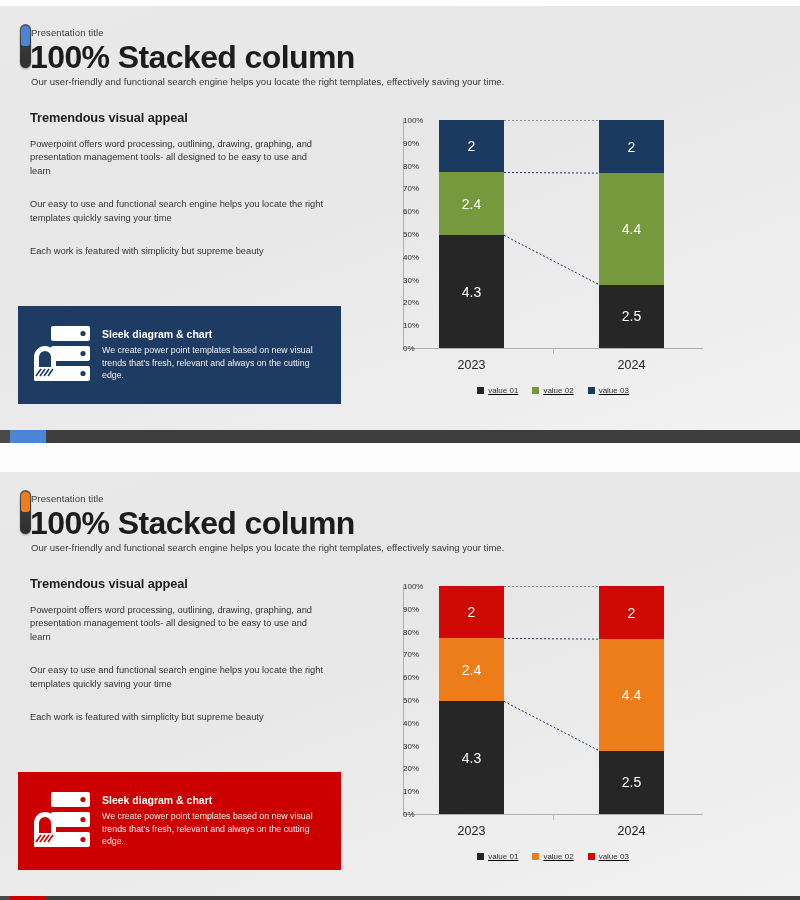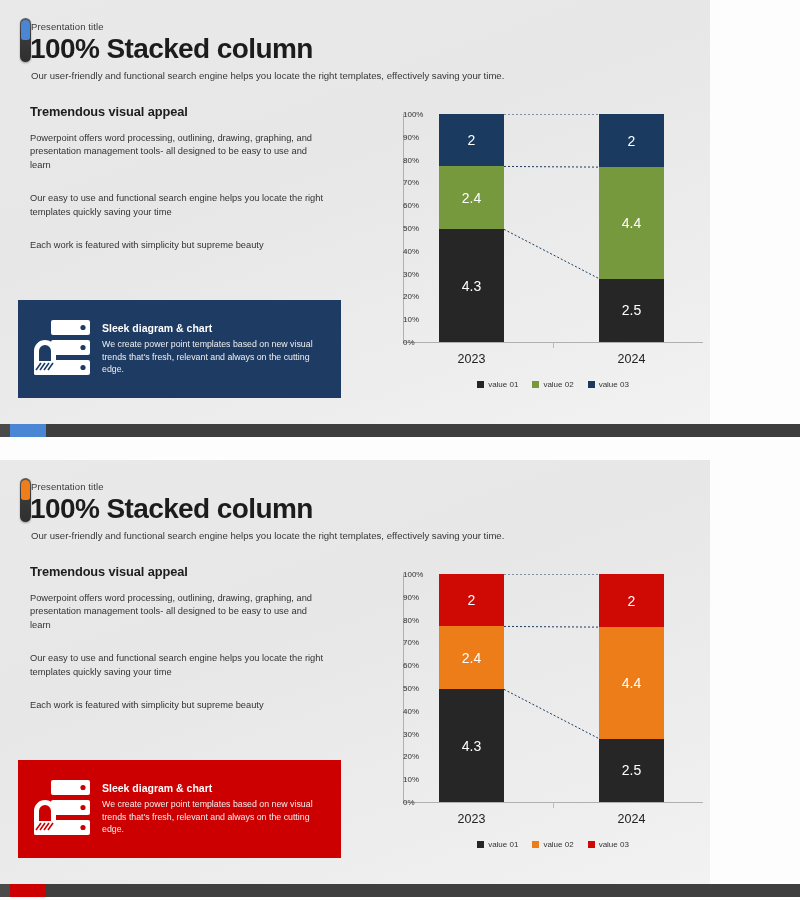--- a/index.html
+++ b/index.html
@@ -7,23 +7,24 @@
     width: 800px; height: 900px;
     background: #ffffff;
     font-family: "Liberation Sans", sans-serif;
     overflow: hidden;
   }
   .page { width: 800px; height: 900px; position: relative; background:#fdfdfd; }
 
   
   .slide {
     position: relative;
-    width: 710px;
+    width: 800px;
     background: linear-gradient(160deg,#e9e9e9 0%,#e7e7e7 40%,#ededed 75%,#f2f2f2 100%);
     overflow: hidden;
+    margin-top: 6px;
   }
   .slide-inner { position: relative; width: 100%; height: 100%; }
 
   
   .hdr { position: absolute; left: 0; top: 0; width: 100%; }
   .accent-pill {
     position: absolute; left: 20px; top: 18px;
     width: 11px; height: 44px; border-radius: 6px;
     background: linear-gradient(180deg,#5d5d5d 0%,#3b3b3b 35%,#2f2f2f 100%);
     box-shadow: 0 1px 2px rgba(0,0,0,.35);
@@ -31,21 +32,21 @@
   .accent-pill .cap {
     position: absolute; left: 1px; top: 2px;
     width: 9px; height: 20px; border-radius: 5px 5px 3px 3px;
   }
   .presentation-title {
     position: absolute; left: 31px; top: 21px;
     font-size: 9.5px; color: #3a3a3a; letter-spacing: .1px;
   }
   .slide-title {
     position: absolute; left: 30px; top: 33px;
-    font-size: 28px; font-weight: bold; color: #1c1c1c;
+    font-size: 32px; font-weight: bold; color: #1c1c1c;
     letter-spacing: -0.6px;
   }
   .slide-sub {
     position: absolute; left: 31px; top: 70px;
     font-size: 9.6px; color: #383838;
   }
 
   
   .left-col { position: absolute; left: 30px; top: 104px; width: 320px; }
   .lc-heading {
@@ -95,21 +96,21 @@
   .connector { position: absolute; left:0; top:0; width:100%; height:100%; pointer-events:none; }
   .xlabel {
     position: absolute; top: 244px; font-size: 12.5px; color:#222;
     text-align:center; width: 90px;
   }
   .xtick-center { position:absolute; left:198px; top:234px; width:1px; height:6px; background:#bbb; }
   .legend {
     position: absolute; left: 48px; top: 272px; width: 300px;
     display:flex; justify-content:center; gap: 14px;
   }
-  .legend-item { display:flex; align-items:center; gap: 4px; }
+  .legend-item { display:flex; align-items:center; gap: 4px; text-decoration: underline; }
   .legend-swatch { width: 7px; height: 7px; }
   .legend-label { font-size: 8px; color: #333; }
 
   
   .footer-bar { position: relative; width: 800px; height: 13px; background:#3e3e3e; display:flex; }
   .fb-left { width: 10px; height:100%; background:#4a4a4a; }
   .fb-accent { width: 36px; height:100%; }
   .fb-rest { flex:1; height:100%; background:#3e3e3e; }
 
   .gap { width:800px; background:#fdfdfd; }

